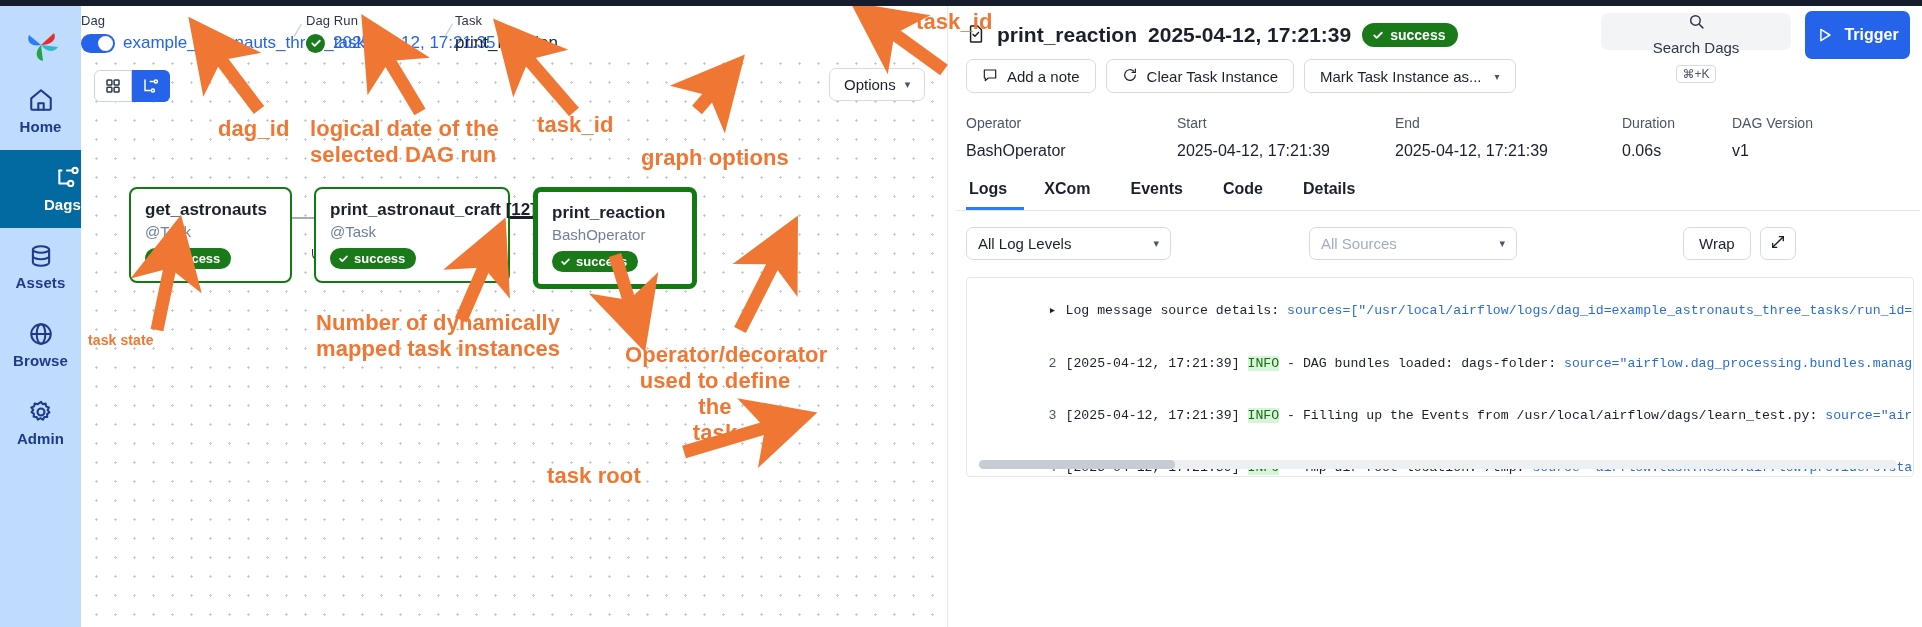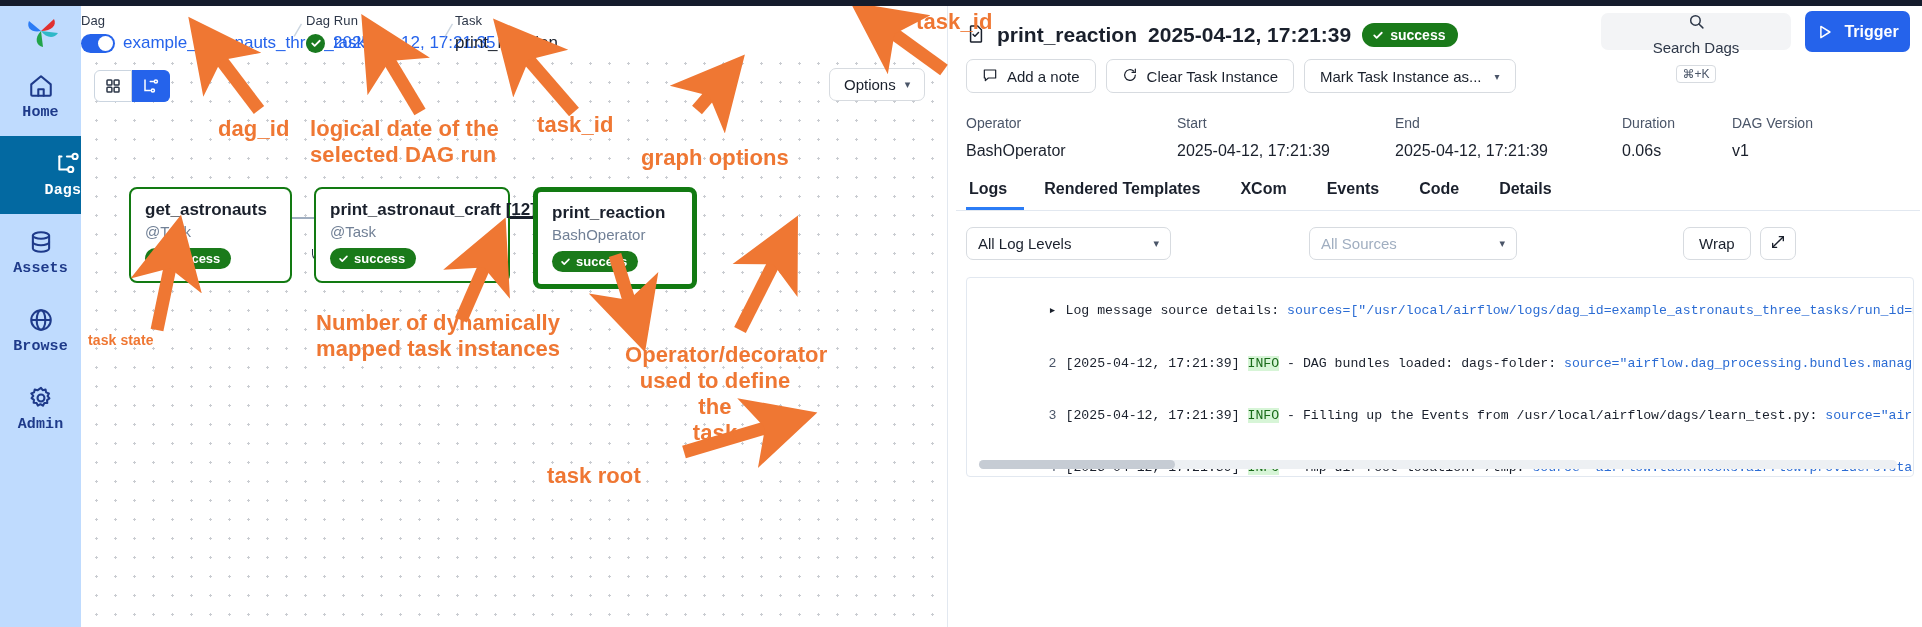--- a/index.html
+++ b/index.html
@@ -9,21 +9,21 @@
     background: #ffffff;
     color: #1a202c;
     position: relative;
   }
   .topbar { position:absolute; top:0; left:0; width:1922px; height:6px; background:#151c2c; z-index:40; }
 
   
   .sidebar {
     position:absolute; top:0; left:0; width:81px; height:627px;
     background:#bfdbfe; display:flex; flex-direction:column; align-items:center;
-    padding-top:6px; z-index:30;font-family:Liberation Mono, monospace;
+    padding-top:20px; z-index:30;
   }
   .logo { width:81px; height:52px; display:flex; align-items:center; justify-content:center; }
   .nav-item {
     width:81px; height:78px; display:flex; flex-direction:column;
     align-items:center; justify-content:center; gap:5px; cursor:pointer;
     color:#1e3a8a;
   }
   .nav-item.active { background:#0369a1; color:#ffffff;align-items:flex-end; }
   .nav-label { font-size:15px; font-weight:700; letter-spacing:.1px; }
   .nav-icon { width:26px; height:26px; display:block; }
@@ -415,21 +415,20 @@
 
     <div class="meta-value">BashOperator</div>
     <div class="meta-value">2025-04-12, 17:21:39</div>
     <div class="meta-value">2025-04-12, 17:21:39</div>
     <div class="meta-value">0.06s</div>
     <div class="meta-value">v1</div>
   </div>
 
   <div class="tabs">
     <div class="tab active">Logs</div>
-    <div class="tab">Rendered Templates</div>
     <div class="tab">XCom</div>
     <div class="tab">Events</div>
     <div class="tab">Code</div>
     <div class="tab">Details</div>
   </div>
 
   <div class="log-controls">
     <div class="select-box" id="log-level-select">
       <span>All Log Levels</span>
       <span class="chev">▾</span>
@@ -476,21 +475,21 @@
   <span style="display:flex;">
     <svg width="17" height="17" viewBox="0 0 24 24" fill="none" stroke="#2d3748" stroke-width="2.1" stroke-linecap="round">
       <circle cx="10.5" cy="10.5" r="6.7"></circle>
         <path d="M15.4 15.4L21 21"></path>
     </svg>
   </span>
   <span style="font-size:15px; color:#2d3748;">Search Dags</span>
   <span style="font-size:12px; color:#4a5568; border:1px solid #d7dbe0; border-radius:4px; padding:1px 5px; background:#fff;">⌘+K</span>
 </div>
 
-<div style="position:absolute; left:1805px; top:11px; height:41px; width:105px; background:#2563eb; border-radius:7px; display:flex; align-items:center; justify-content:center; gap:10px; cursor:pointer; z-index:35;">
+<div style="position:absolute; left:1805px; top:11px; height:48px; width:105px; background:#2563eb; border-radius:7px; display:flex; align-items:center; justify-content:center; gap:10px; cursor:pointer; z-index:35;">
   <span style="display:flex;">
     <svg width="18" height="18" viewBox="0 0 24 24" fill="none" stroke="#fff" stroke-width="2" stroke-linejoin="round">
         <path d="M6.5 4.5l12 7.5-12 7.5z"></path>
       </svg>
   </span>
   <span style="font-size:16px; color:#fff; font-weight:600;">Trigger</span>
 </div>
 
 <svg class="arrows" viewBox="0 0 1922 627">
   <defs>

